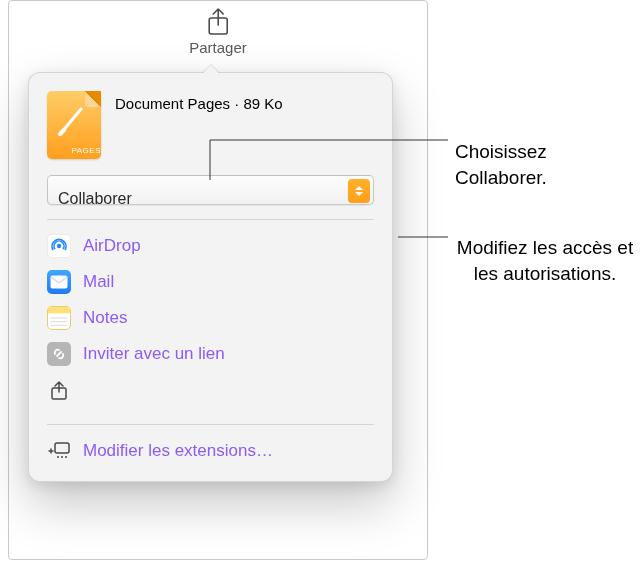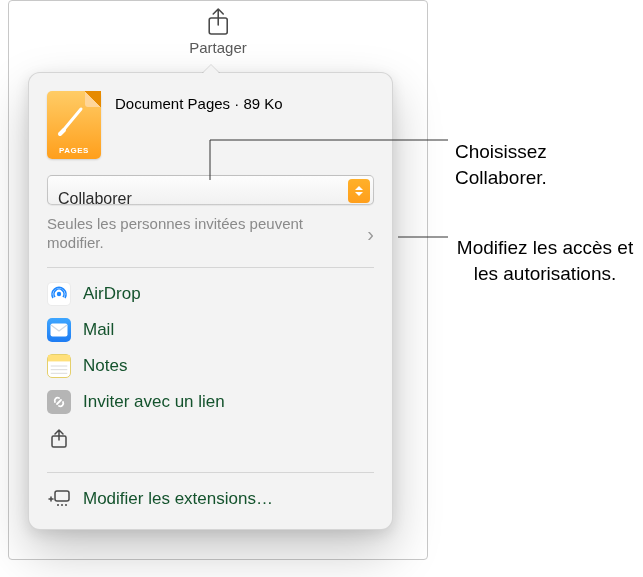--- a/index.html
+++ b/index.html
@@ -80,25 +80,25 @@
     }
     .doc-icon-pen {
       position: absolute;
       left: 10px; top: 12px;
       width: 28px; height: 34px;
     }
     .doc-icon-label {
       position: absolute;
       bottom: 4px;
       left: 0; right: 0;
-      text-align: center;
+      text-align: right;
       font-size: 8px;
       color: #fff;
       letter-spacing: 0.5px;
-      font-weight: 700;
+      font-weight: 400;
     }
     .hdr-text { flex: 1; }
     .doc-title {
       font-size: 19px;
       font-weight: 700;
       color: #1a1a1a;
       line-height: 1.2;
     }
     .doc-sub {
       font-size: 15px;
@@ -177,21 +177,21 @@
     .share-item .icon {
       width: 24px; height: 24px;
       border-radius: 5px;
       display: flex;
       align-items: center;
       justify-content: center;
       flex-shrink: 0;
     }
     .share-item .label {
       font-size: 17px;
-      color: #14532d;
+      color: #8b5cf6;
     }
     .icon-airdrop { background:#fff; border:0.5px solid rgba(0,0,0,0.08);}
     .icon-mail { background: linear-gradient(180deg,#3ea6ff,#1e7cf3);}
     .icon-messages { background: linear-gradient(180deg,#6ee25a,#30c730);}
     .icon-notes { background:#fff; border:0.5px solid #e5cf6b;}
     .icon-link { background:#b5b5b5;}
     .icon-plain {}
     .callouts {
       position: absolute;
       left: 455px;
@@ -246,24 +246,20 @@
   </div>
 
   <div class="dropdown">
     <span class="dropdown-label">Collaborer</span>
     <span class="dropdown-caps">
       <span class="chevron-up"></span>
       <span class="chevron-down"></span>
     </span>
   </div>
 
-  <div class="perm-row">
-    <div class="perm-text">Seules les personnes invitées peuvent modifier.</div>
-    <div class="perm-chevron">›</div>
-  </div>
 
   <div class="divider"></div>
 
   <div class="share-list">
 
     <div class="share-item">
       <span class="icon icon-airdrop">
         <svg width="20" height="20" viewBox="0 0 20 20">
             <circle cx="10" cy="10" r="2.2" fill="#1e88ff"></circle>
             <path d="M4 14 A7 7 0 1 1 16 14" stroke="#1e88ff" stroke-width="1.6" fill="none"></path>

